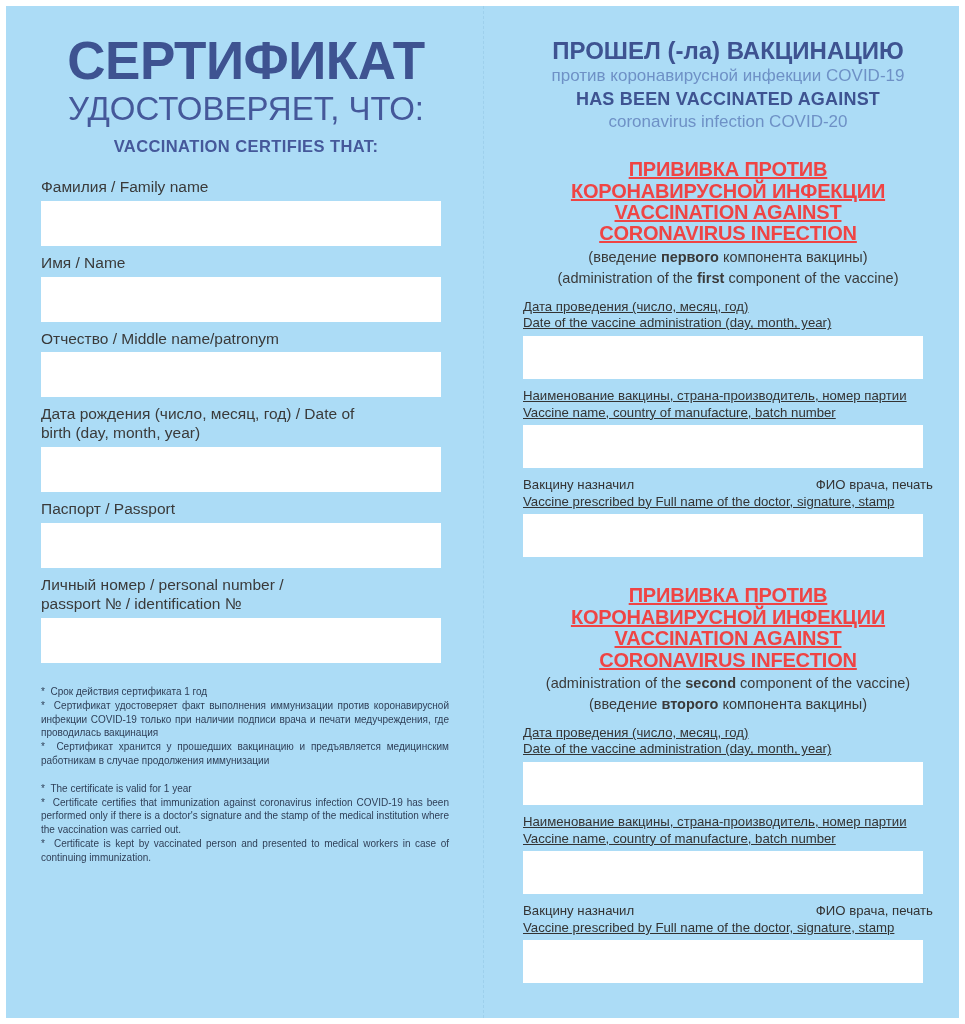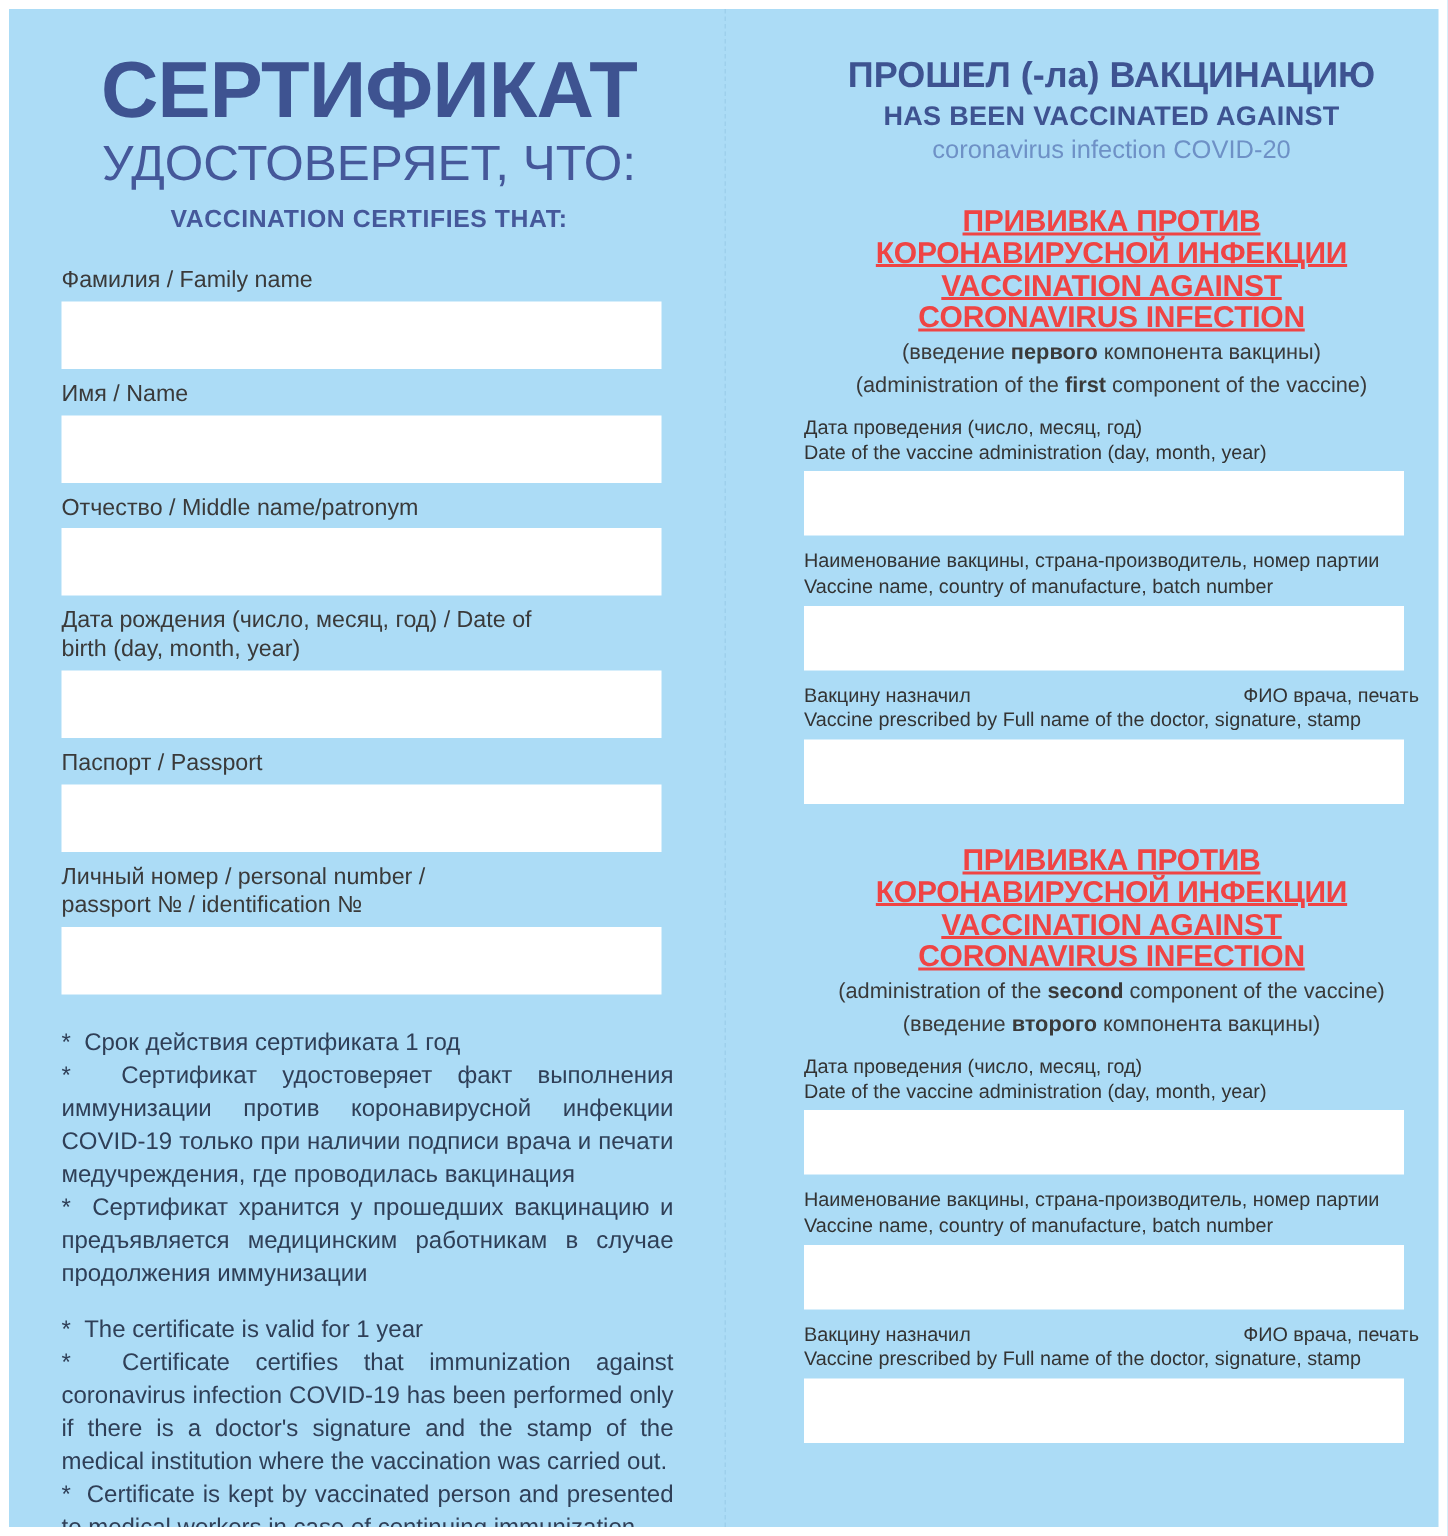--- a/index.html
+++ b/index.html
@@ -33,21 +33,21 @@
 
   
   .col-left {
     position: absolute;
     left: 35px;
     top: 0;
     width: 410px;
   }
   .col-right {
     position: absolute;
-    left: 530px;
+    left: 517px;
     top: 0;
     width: 410px;
   }
 
   
   .title-main {
     margin-top: 28px;
     font-size: 53px;
     font-weight: bold;
     color: #3E5391;
@@ -94,21 +94,21 @@
 
   
   .notes {
     margin-top: 22px;
     width: 408px;
   }
   .note-block {
     margin-bottom: 14px;
   }
   .note-line {
-    font-size: 16px;
+    font-size: 10px;
     color: #2f3f57;
     line-height: 1.38;
     text-align: justify;
     margin: 0;
   }
   .note-line.indent-star::before {
     content: "*\00a0\00a0";
   }
 
   
@@ -174,20 +174,21 @@
   .dose-fields {
     margin-top: 11px;
   }
   .r-field {
     margin-bottom: 9px;
   }
   .r-label {
     font-size: 13.2px;
     color: #333333;
     line-height: 1.26;
+    text-decoration: underline;
   }
   .r-label-row {
     display: flex;
     justify-content: space-between;
     font-size: 13.2px;
     color: #333333;
     line-height: 1.26;
   }
   .r-box {
     margin-top: 4px;
@@ -260,20 +261,21 @@
         <p class="note-line indent-star">Certificate certifies that immunization against coronavirus infection COVID-19 has been performed only if there is a doctor's signature and the stamp of the medical institution where the vaccination was carried out.</p>
         <p class="note-line indent-star">Certificate is kept by vaccinated person and presented to medical workers in case of continuing immunization.</p>
       </div>
     </div>
 
   </div>
 
   <div class="col-right">
 
     <div class="rh-ru-bold">ПРОШЕЛ (-ла) ВАКЦИНАЦИЮ</div>
+    <div class="rh-ru-light">против коронавирусной инфекции COVID-19</div>
     <div class="rh-en-bold">HAS BEEN VACCINATED AGAINST</div>
     <div class="rh-en-light">coronavirus infection COVID-20</div>
 
     <div class="dose-section">
       <div class="dose-heading">
         <div>ПРИВИВКА ПРОТИВ</div>
         <div>КОРОНАВИРУСНОЙ ИНФЕКЦИИ</div>
         <div>VACCINATION AGAINST</div>
         <div>CORONAVIRUS INFECTION</div>
       </div>

